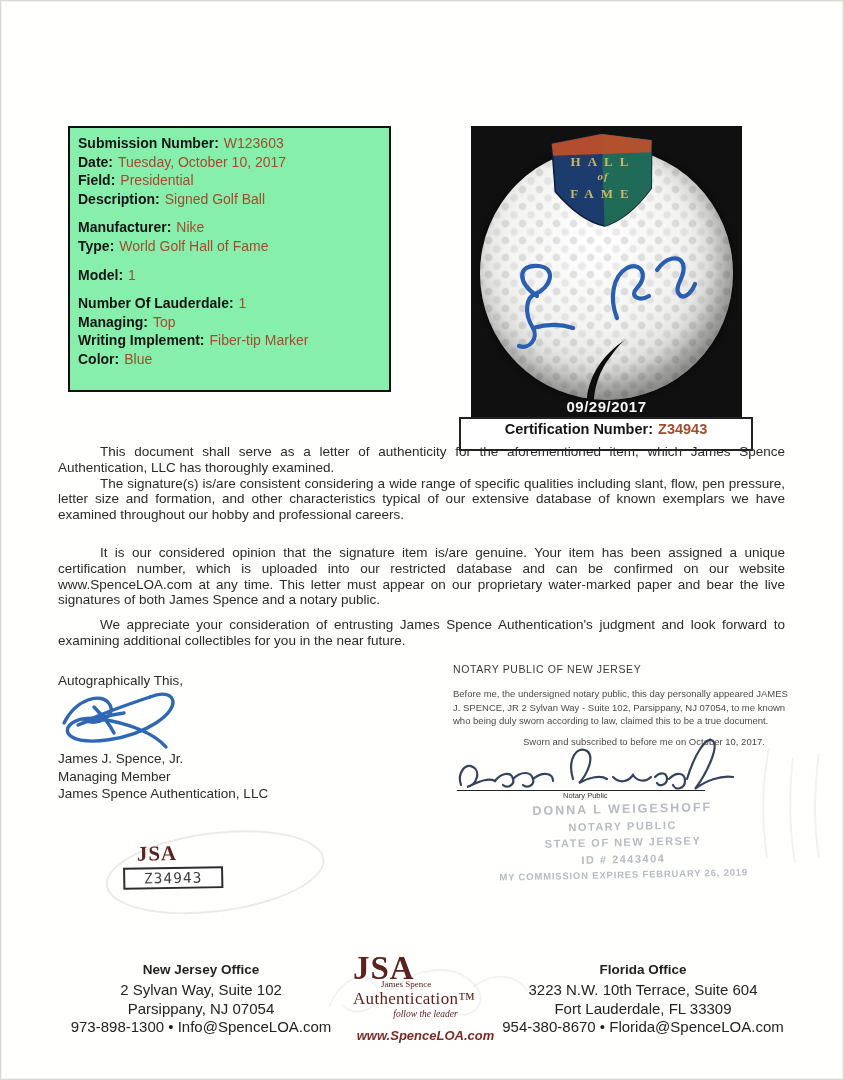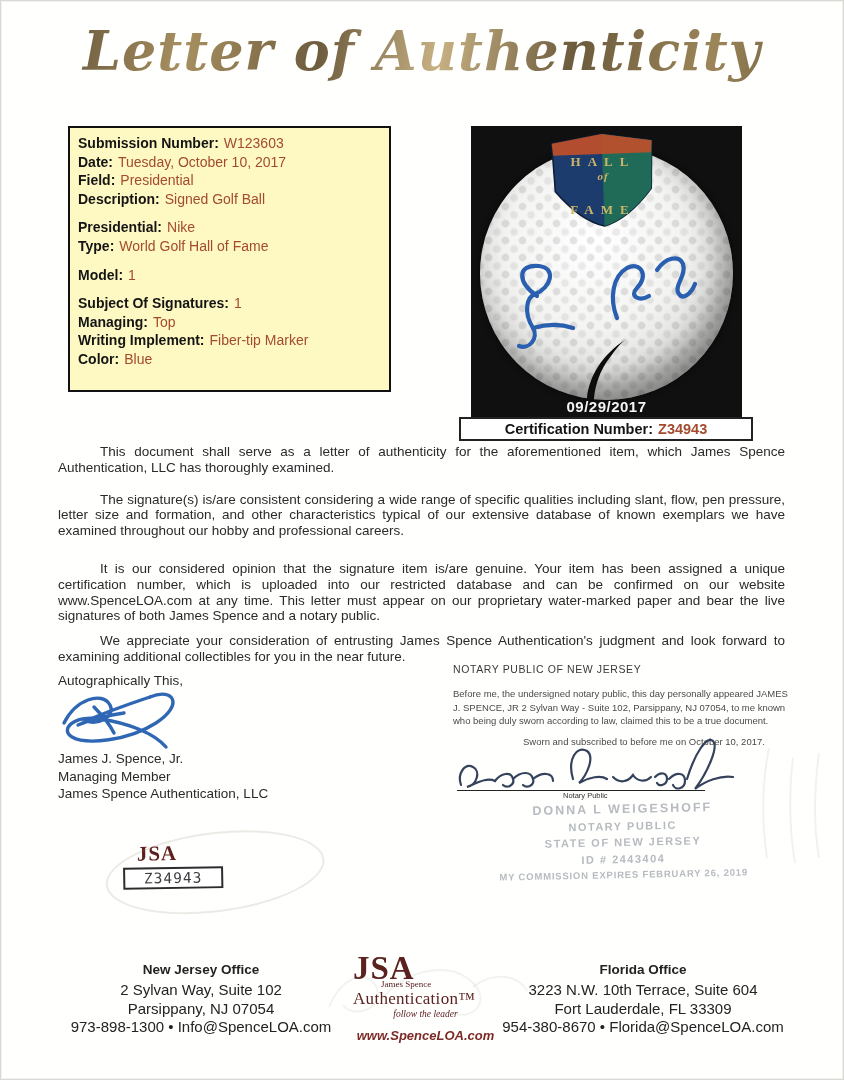--- a/index.html
+++ b/index.html
@@ -22,21 +22,21 @@
     .title{
       background:linear-gradient(100deg,#5f4f36 5%,#a78f60 22%,#6e5c3e 38%,#c7b183 52%,#6b5a3c 68%,#9c8659 84%,#5f4f36 100%);
       -webkit-background-clip:text; background-clip:text; color:transparent;
       text-shadow:none;
     }
   }
 
   
   .detail-box {
     position:absolute; left:67px; top:125px; width:323px; height:266px;
-    border:2px solid #111; padding:6px 8px 4px 8px; background:#fef9c3;
+    border:2px solid #111; padding:6px 8px 4px 8px; background:#86efac;
   }
   .drow { font-size:14px; line-height:18.6px; white-space:nowrap; }
   .drow.gap { margin-top:10px; }
   .dlabel { font-weight:bold; color:#141414; margin-right:5px; }
   .dval   { color:#a34b2f; }
   .dval.bold { font-weight:bold; }
 
   
   .photo {
     position:absolute; left:470px; top:125px; width:271px; height:291px;
@@ -54,43 +54,43 @@
       radial-gradient(circle, rgba(0,0,0,.10) 3px, rgba(0,0,0,0) 4.5px),
       radial-gradient(circle, rgba(0,0,0,.07) 3px, rgba(0,0,0,0) 4.5px);
     background-size:17px 17px,17px 17px;
     background-position:0 0, 8.5px 8.5px;
   }
   .shield { position:absolute; left:76px; top:6px; width:112px; height:98px; transform:rotate(-2deg); }
   .shield-text { position:absolute; width:112px; text-align:center; color:#cdb469;
     font-family:"Liberation Serif",serif; font-weight:bold; }
   .sh1 { left:76px; top:28px; font-size:13px; letter-spacing:7px; }
   .sh2 { left:76px; top:44px; font-size:11px; font-style:italic; letter-spacing:1px; }
-  .sh3 { left:76px; top:76px; font-size:13px; letter-spacing:7px; }
+  .sh3 { left:76px; top:60px; font-size:13px; letter-spacing:7px; }
   .ball-sig { position:absolute; left:28px; top:128px; }
   .swoosh   { position:absolute; left:96px; top:212px; }
   .photo-date {
     position:absolute; bottom:2px; left:0; width:100%; text-align:center;
     color:#f5f5f5; font-weight:bold; font-size:15px; letter-spacing:.5px;
   }
 
   
   .certbox {
-    position:absolute; left:458px; top:416px; width:294px; height:24px;
+    position:absolute; left:458px; top:416px; width:294px; height:34px;
     border:2px solid #222; background:#fff; text-align:center;
     font-size:14.5px; line-height:21px;
   }
   .cert-label { font-weight:bold; color:#141414; margin-right:5px; }
   .cert-value { font-weight:bold; color:#a34b2f; }
 
   
   .bodytext { position:absolute; left:57px; top:443px; width:727px; color:#2a2a2a; }
   .bodytext p {
     font-size:13.5px; line-height:15.8px; text-align:justify; text-indent:42px;
   }
-  .bodytext p.sp1 { margin-top:16px; }
+  .bodytext p.sp1 { }
   .bodytext p.sp2 { margin-top:22px; }
   .bodytext p.sp3 { margin-top:9px; }
 
   
   .closing { position:absolute; left:57px; top:672px; width:300px; }
   .closing .salutation { font-size:13.5px; color:#2a2a2a; }
   .js-sig { position:absolute; left:0px; top:12px; }
   .closing-lines { margin-top:62px; font-size:13.5px; line-height:17.5px; color:#2a2a2a; }
 
   
@@ -139,31 +139,30 @@
   .fl-name { font-family:"Liberation Serif",serif; font-size:17px; letter-spacing:.3px; }
   .fl-tagline { font-family:"Liberation Serif",serif; font-style:italic; font-size:9.5px; text-align:center; margin-top:0px; }
   .fl-url { font-weight:bold; font-size:13px; text-align:center; margin-top:9px; color:#7c2a26; font-style:italic; }
   .logo-watermark { position:absolute; left:-30px; top:4px; opacity:.5; }
 </style>
 </head>
 <body>
 
 <div class="page">
 
-  <div class="title">Letter of Authenticity</div>
 
   <div class="detail-box">
     <div class="drow"><span class="dlabel">Submission Number:</span><span class="dval">W123603</span></div>
     <div class="drow"><span class="dlabel">Date:</span><span class="dval">Tuesday, October 10, 2017</span></div>
     <div class="drow"><span class="dlabel">Field:</span><span class="dval">Presidential</span></div>
     <div class="drow"><span class="dlabel">Description:</span><span class="dval">Signed Golf Ball</span></div>
-    <div class="drow gap"><span class="dlabel">Presidential:</span><span class="dval">Nike</span></div>
+    <div class="drow gap"><span class="dlabel">Manufacturer:</span><span class="dval">Nike</span></div>
     <div class="drow"><span class="dlabel">Type:</span><span class="dval">World Golf Hall of Fame</span></div>
     <div class="drow gap"><span class="dlabel">Model:</span><span class="dval">1</span></div>
-    <div class="drow gap"><span class="dlabel">Subject Of Signatures:</span><span class="dval">1</span></div>
+    <div class="drow gap"><span class="dlabel">Number Of Lauderdale:</span><span class="dval">1</span></div>
     <div class="drow"><span class="dlabel">Managing:</span><span class="dval">Top</span></div>
     <div class="drow"><span class="dlabel">Writing Implement:</span><span class="dval">Fiber-tip Marker</span></div>
     <div class="drow"><span class="dlabel">Color:</span><span class="dval">Blue</span></div>
   </div>
 
   <div class="photo">
     <div class="ball"></div>
     <svg class="shield" viewBox="0 0 112 98">
       <path d="M6,10 L56,2 L106,10 L104,58 Q80,88 56,94 Q32,88 8,58 Z" fill="#1d3c6e" stroke="#0c1c36" stroke-width="1.5"></path>
       <path d="M56,2 L106,10 L104,58 Q80,88 56,94 Z" fill="#1f6b58"></path>

